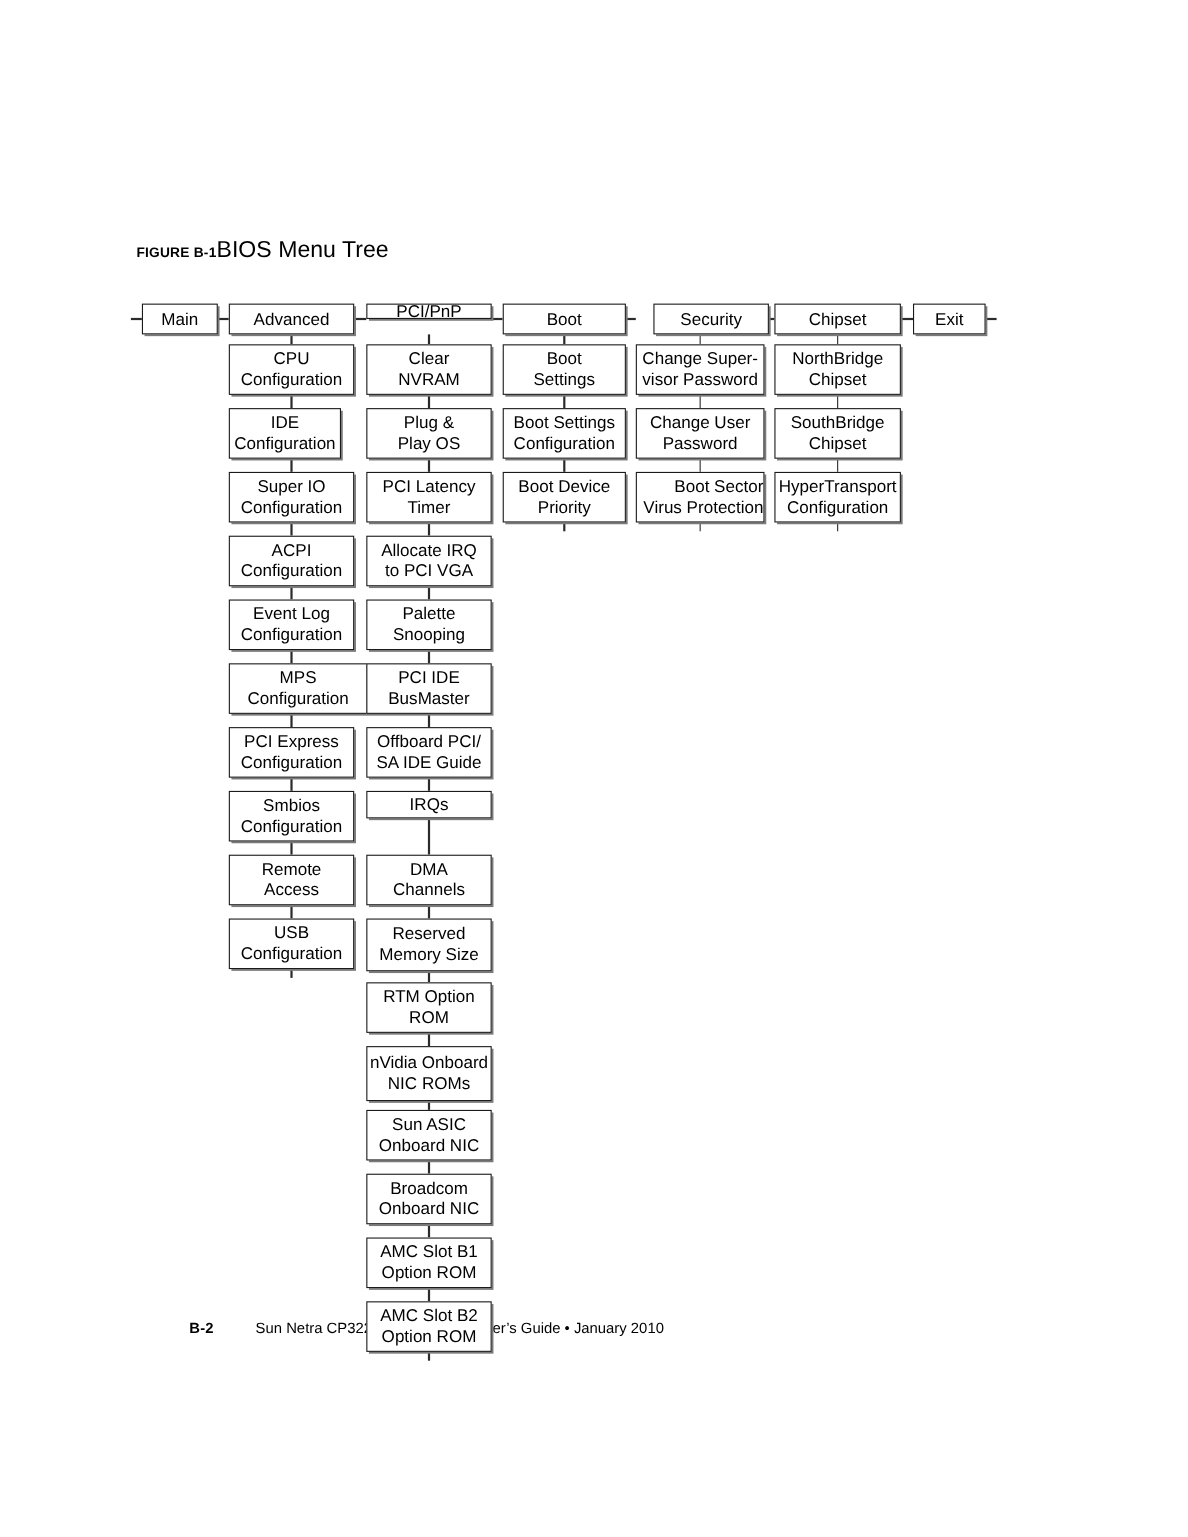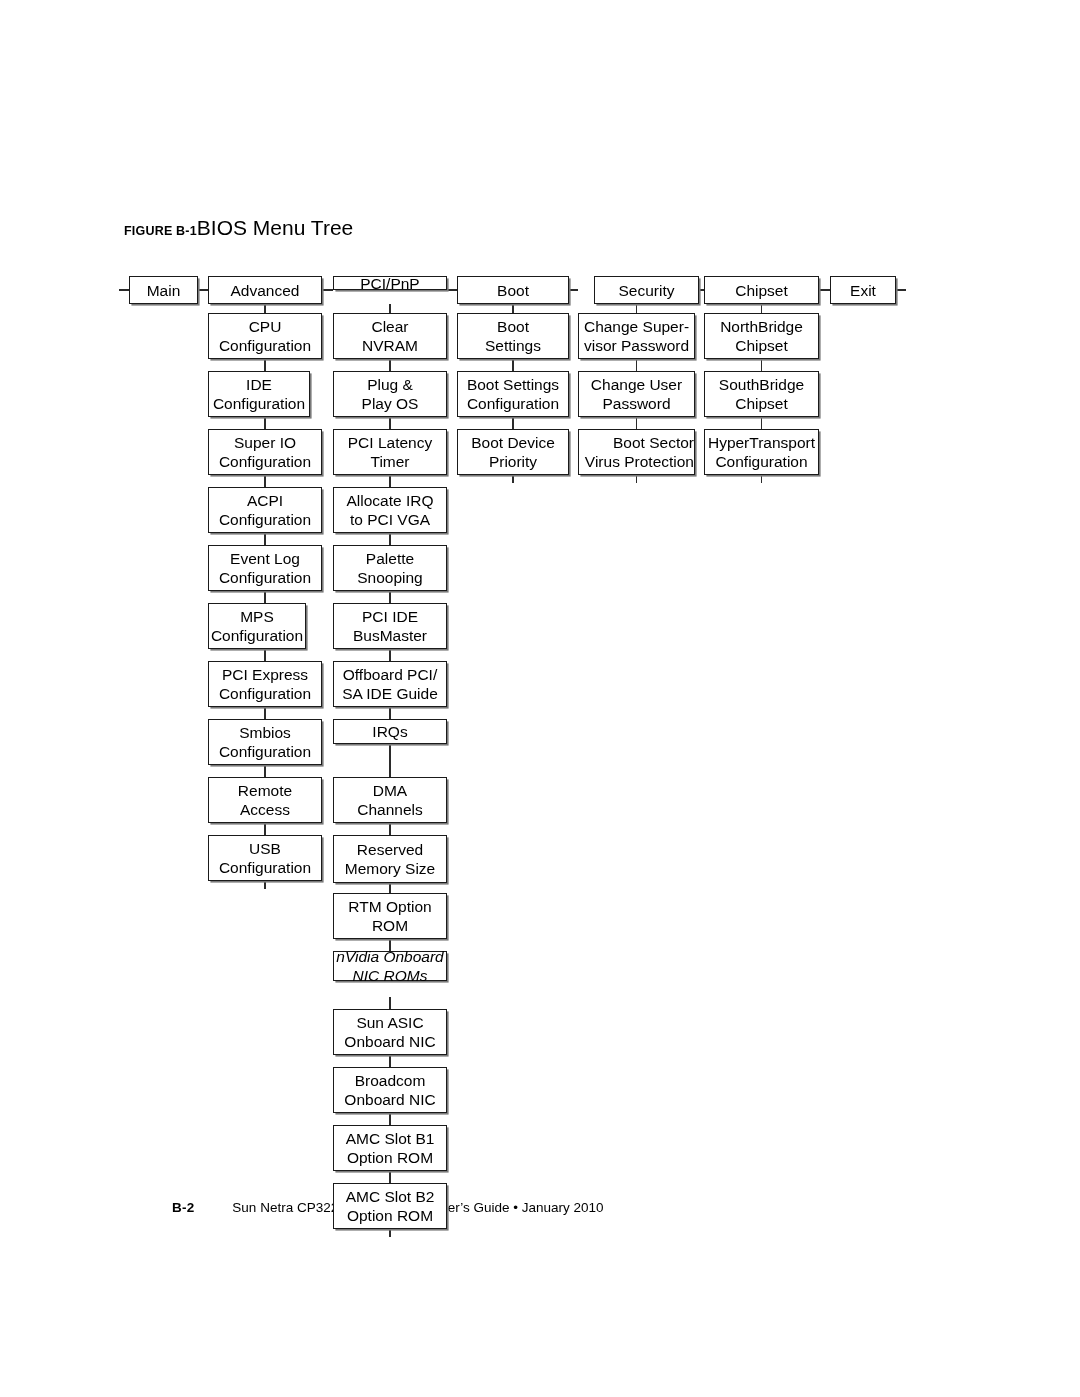--- a/index.html
+++ b/index.html
@@ -129,21 +129,21 @@
     <div class="node overflow" style="left: 208px; top: 487px; width: 114px; height: 46px;">
       <span class="line">ACPI</span>
       <span class="line">Configuration</span>
     </div>
     <div class="conn v" style="left: 264.2px; top: 533px; height: 12px;"></div>
     <div class="node overflow" style="left: 208px; top: 545px; width: 114px; height: 46px;">
       <span class="line">Event Log</span>
       <span class="line">Configuration</span>
     </div>
     <div class="conn v" style="left: 264.2px; top: 591px; height: 12px;"></div>
-    <div class="node overflow" style="left: 208px; top: 603px; width: 98px; height: 46px;">
+    <div class="node overflow" style="left: 208px; top: 603px; width: 126px; height: 46px;">
       <span class="line">MPS</span>
       <span class="line">Configuration</span>
     </div>
     <div class="conn v" style="left: 264.2px; top: 649px; height: 12px;"></div>
     <div class="node overflow" style="left: 208px; top: 661px; width: 114px; height: 46px;">
       <span class="line">PCI Express</span>
       <span class="line">Configuration</span>
     </div>
     <div class="conn v" style="left: 264.2px; top: 707px; height: 12px;"></div>
     <div class="node overflow" style="left: 208px; top: 719px; width: 114px; height: 46px; align-items: center;">
@@ -213,21 +213,21 @@
     <div class="node overflow" style="left: 333px; top: 835px; width: 114px; height: 48px;">
       <span class="line">Reserved</span>
       <span class="line">Memory Size</span>
     </div>
     <div class="conn v" style="left: 389.2px; top: 881px; height: 12px;"></div>
     <div class="node overflow" style="left: 333px; top: 893px; width: 114px; height: 46px;">
       <span class="line">RTM Option</span>
       <span class="line">ROM</span>
     </div>
     <div class="conn v" style="left: 389.2px; top: 939px; height: 12px;"></div>
-    <div class="node overflow" style="left: 333px; top: 951px; width: 114px; height: 30px; font-style: italic;">
+    <div class="node overflow" style="left: 333px; top: 951px; width: 114px; height: 50px;">
       <span class="line">nVidia Onboard</span>
       <span class="line">NIC ROMs</span>
     </div>
     <div class="conn v" style="left: 389.2px; top: 997px; height: 12px;"></div>
     <div class="node overflow" style="left: 333px; top: 1009px; width: 114px; height: 46px;">
       <span class="line">Sun ASIC</span>
       <span class="line">Onboard NIC</span>
     </div>
     <div class="conn v" style="left: 389.2px; top: 1055px; height: 12px;"></div>
     <div class="node overflow" style="left: 333px; top: 1067px; width: 114px; height: 46px;">

